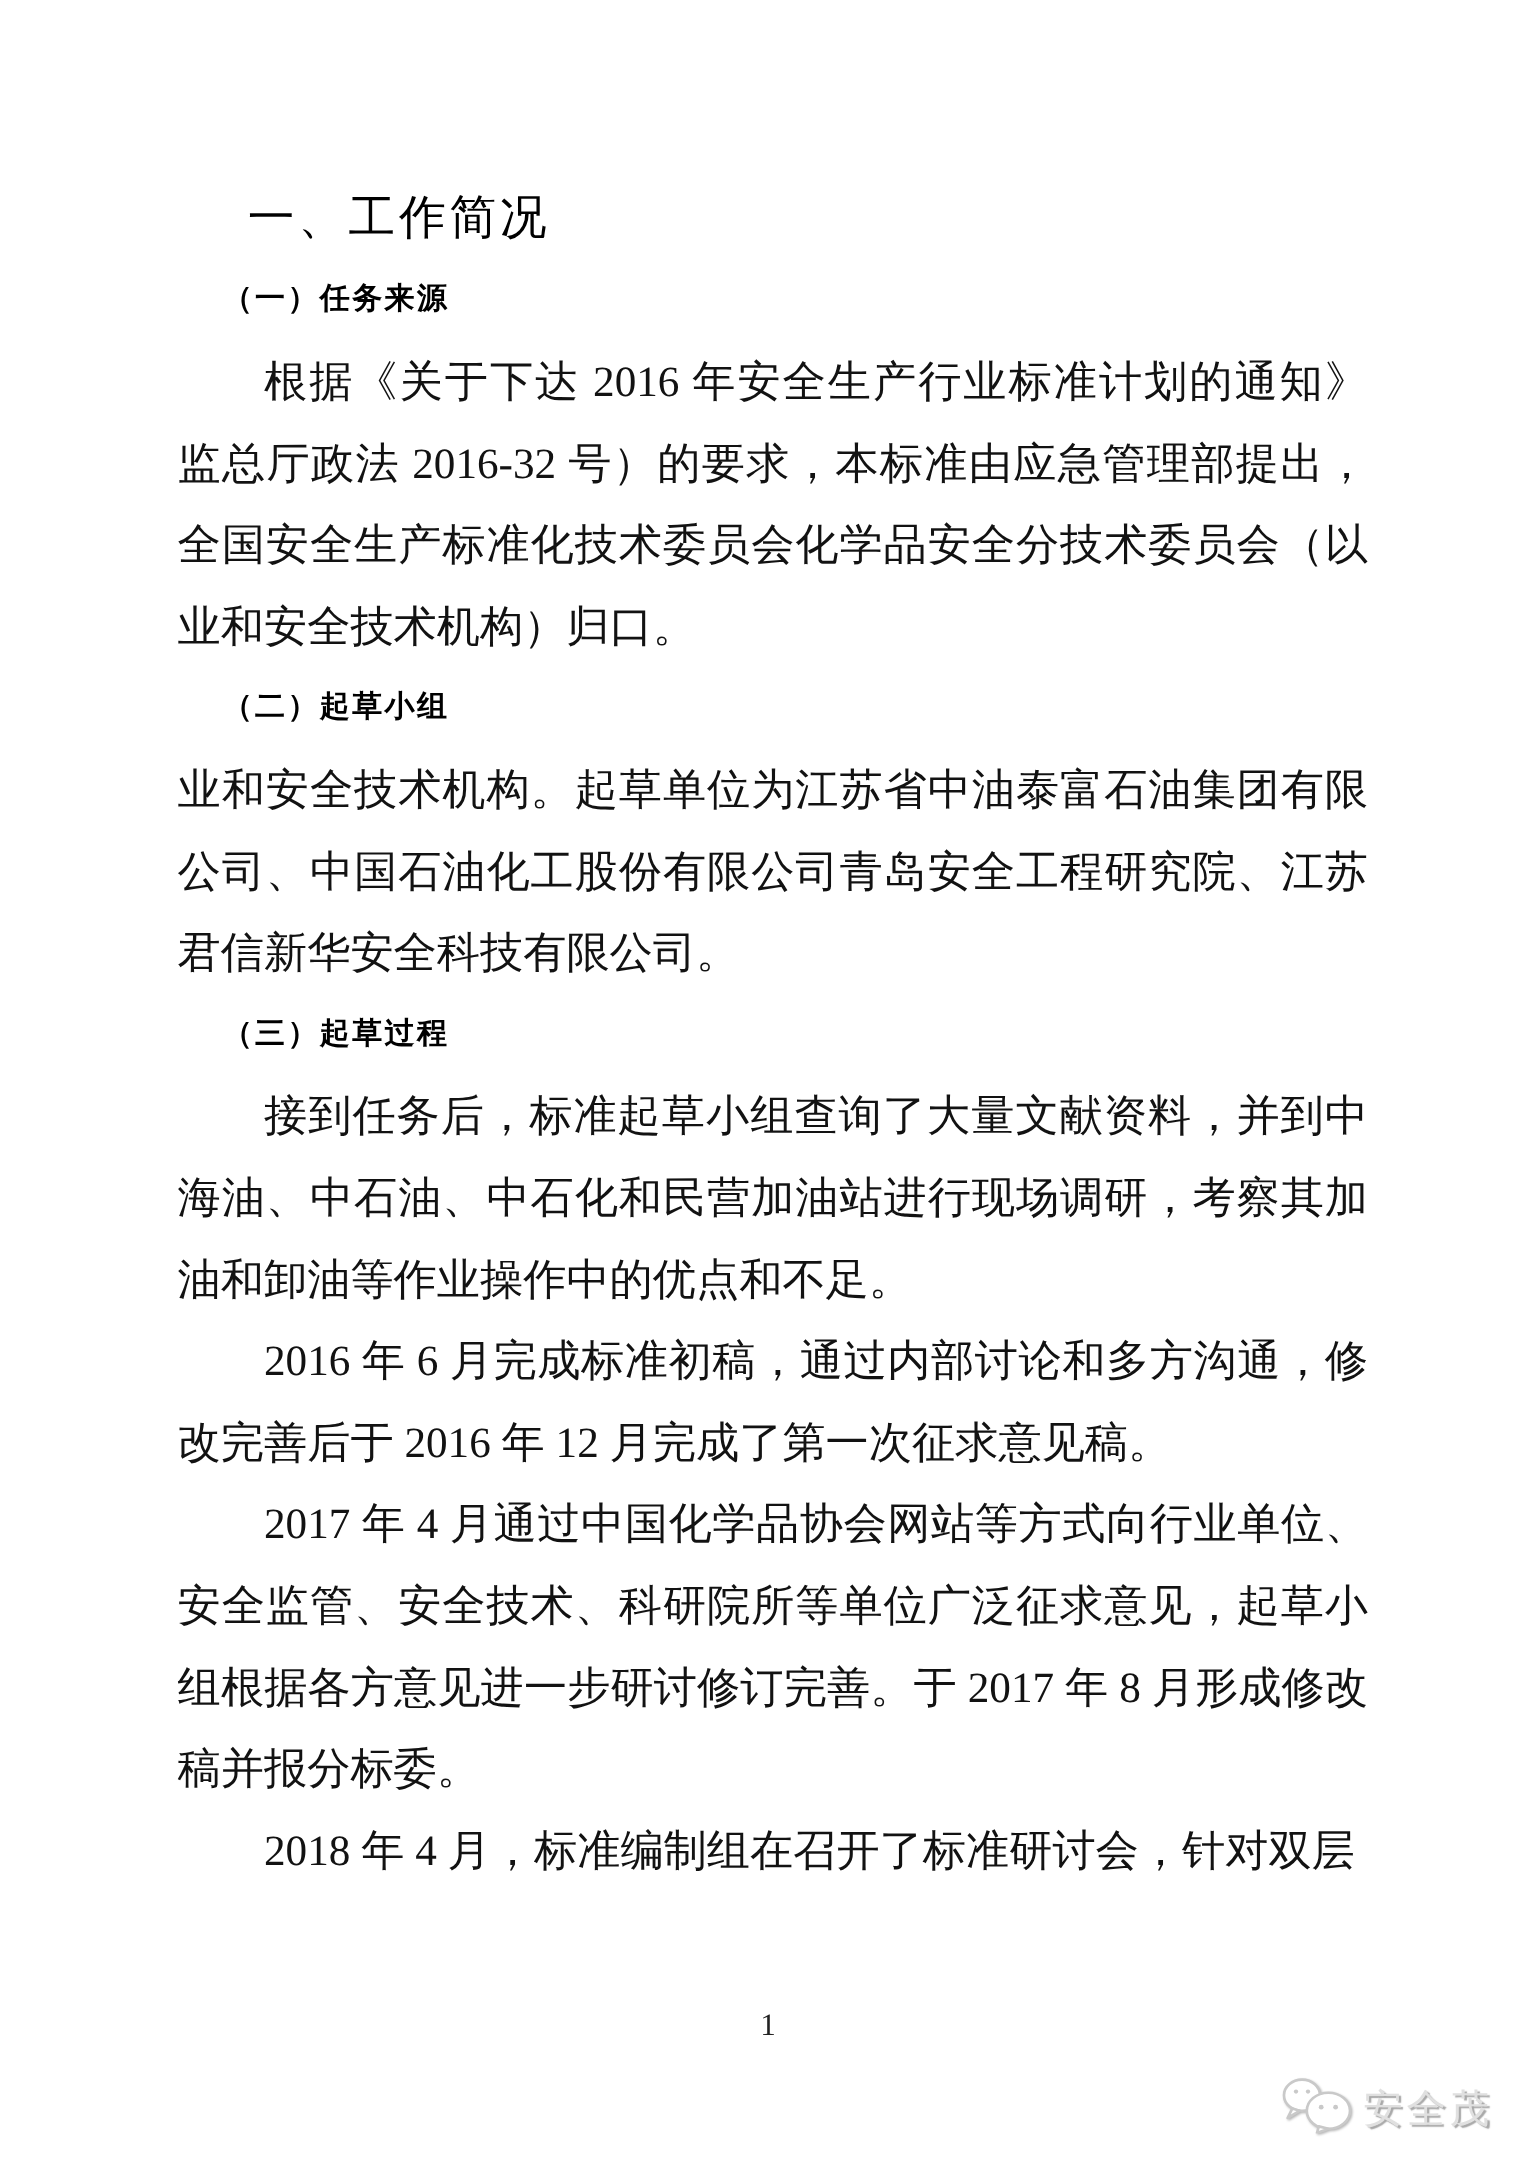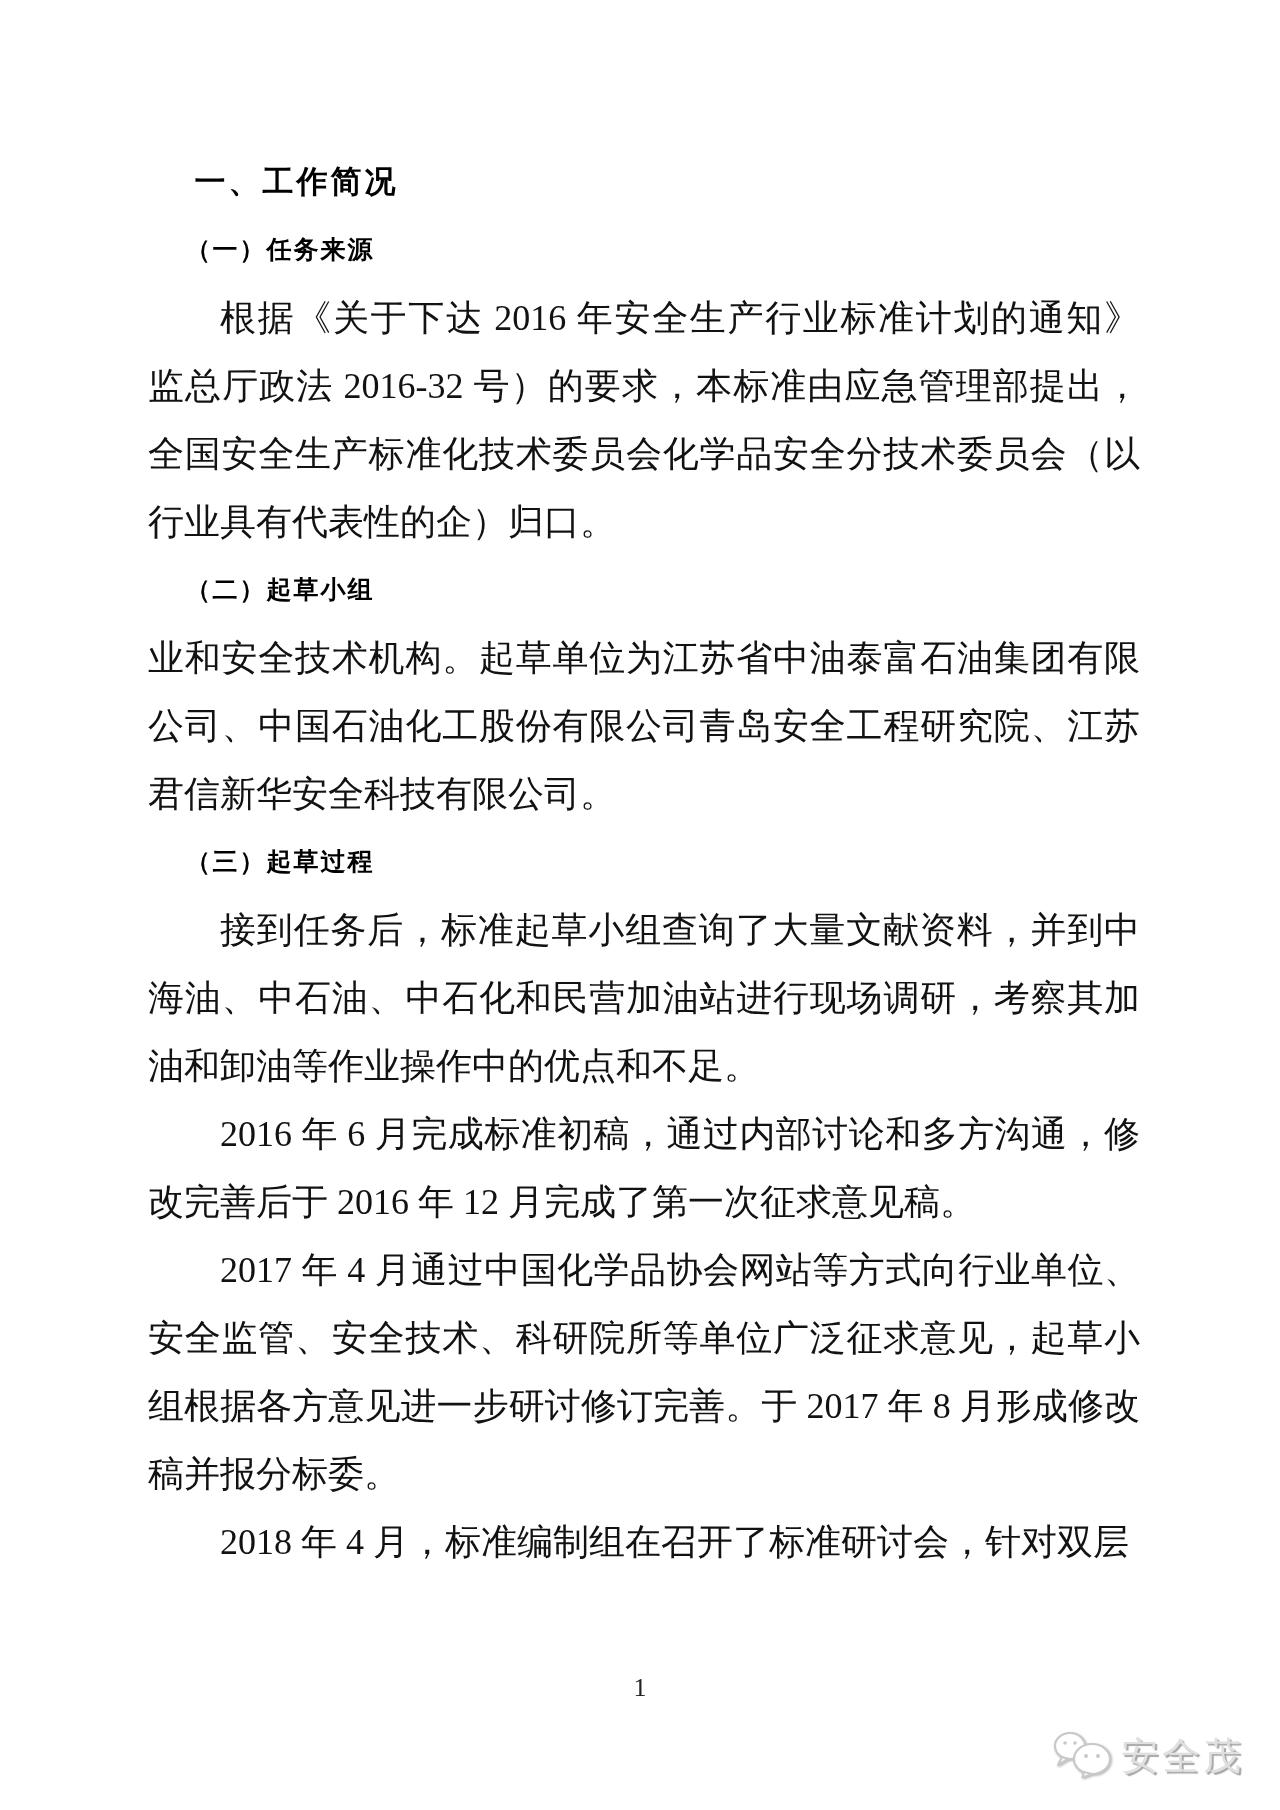--- a/index.html
+++ b/index.html
@@ -11,22 +11,22 @@
     font-family: "Liberation Serif", "DejaVu Serif", serif;
     color: #121212;
   }
   .doc {
     position: absolute;
     left: 148px; top: 148px;
     width: 992px;
   }
   .h1 {
     font-family: "Liberation Sans", "DejaVu Sans", sans-serif;
-    font-weight: 700;
-    font-size: 31px;
+    font-weight: 400;
+    font-size: 39px;
     line-height: 68px;
     height: 68px;
     text-indent: 1.5em;
     letter-spacing: 3px;
     color: #000;
     overflow: hidden;
   }
   .h2 {
     font-weight: 700;
     font-size: 25px;
@@ -59,38 +59,38 @@
   .watermark {
     position: absolute;
     top: 1730px; right: 36px;
     display: flex;
     align-items: center;
     gap: 8px;
   }
   .watermark svg { filter: drop-shadow(1.5px 1.5px 1px #b5b5b5); }
   .watermark-label {
     font-family: "Liberation Sans", "DejaVu Sans", sans-serif;
-    font-size: 38px;
+    font-size: 33px;
     line-height: 44px;
     color: #e0e0e0;
     letter-spacing: 3px;
     text-shadow: 2px 2px 1px #a6a6a6, -1px -1px 0 #ffffff;
     white-space: nowrap;
   }
 </style>
 </head>
 <body>
 
 <main class="doc">
     <div class="h1">一、工作简况</div>
     <div class="h2">（一）任务来源</div>
     <div class="line first">根据《关于下达 2016 年安全生产行业标准计划的通知》（安</div>
     <div class="line">监总厅政法 2016-32 号）的要求，本标准由应急管理部提出，</div>
     <div class="line">全国安全生产标准化技术委员会化学品安全分技术委员会（以</div>
-    <div class="line end">行业具有代表性的企）归口。</div>
+    <div class="line end">业和安全技术机构）归口。</div>
     <div class="h2">（二）起草小组</div>
     <div class="line">业和安全技术机构。起草单位为江苏省中油泰富石油集团有限</div>
     <div class="line">公司、中国石油化工股份有限公司青岛安全工程研究院、江苏</div>
     <div class="line end">君信新华安全科技有限公司。</div>
     <div class="h2">（三）起草过程</div>
     <div class="line first">接到任务后，标准起草小组查询了大量文献资料，并到中</div>
     <div class="line">海油、中石油、中石化和民营加油站进行现场调研，考察其加</div>
     <div class="line end">油和卸油等作业操作中的优点和不足。</div>
     <div class="line first">2016 年 6 月完成标准初稿，通过内部讨论和多方沟通，修</div>
     <div class="line end">改完善后于 2016 年 12 月完成了第一次征求意见稿。</div>

